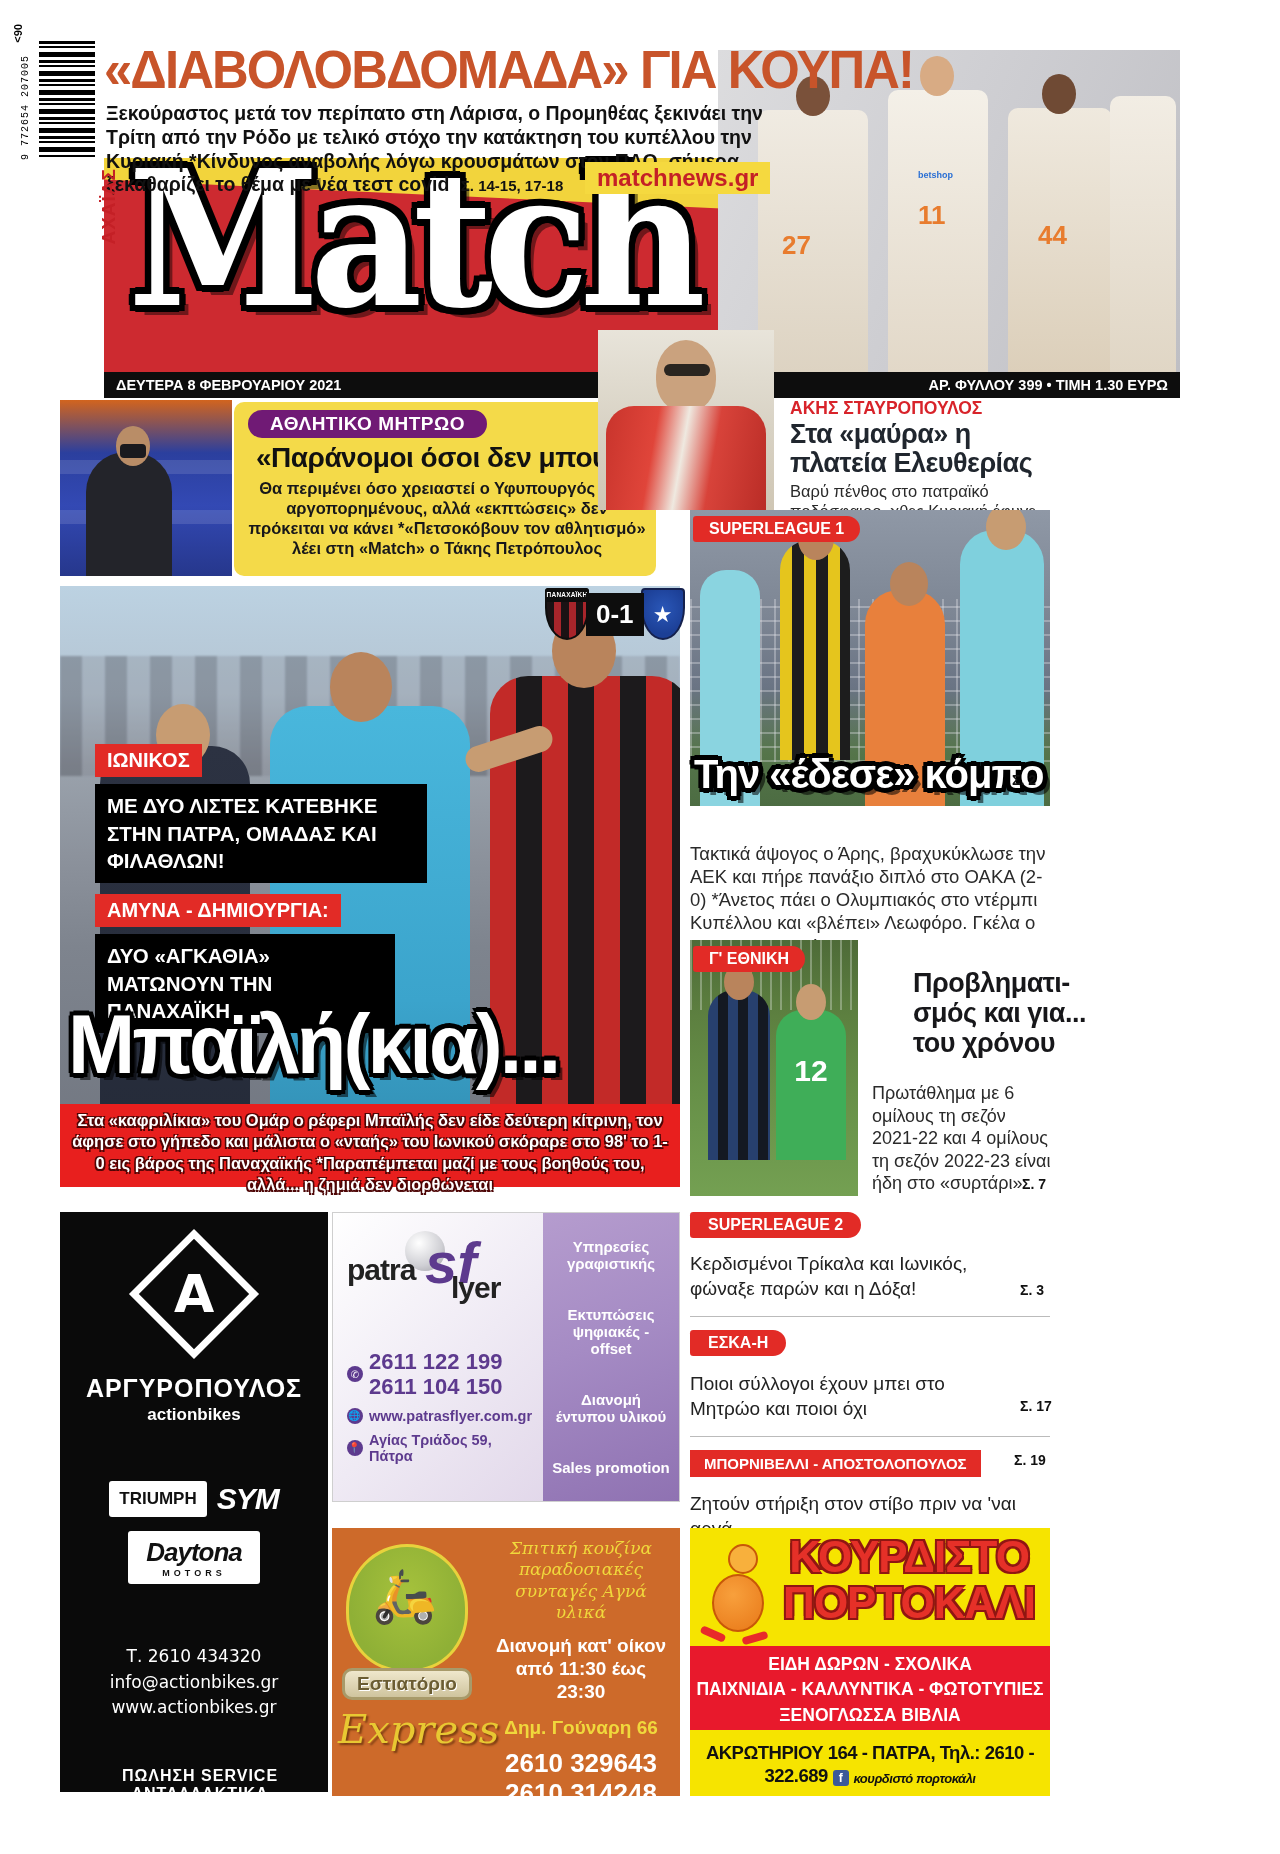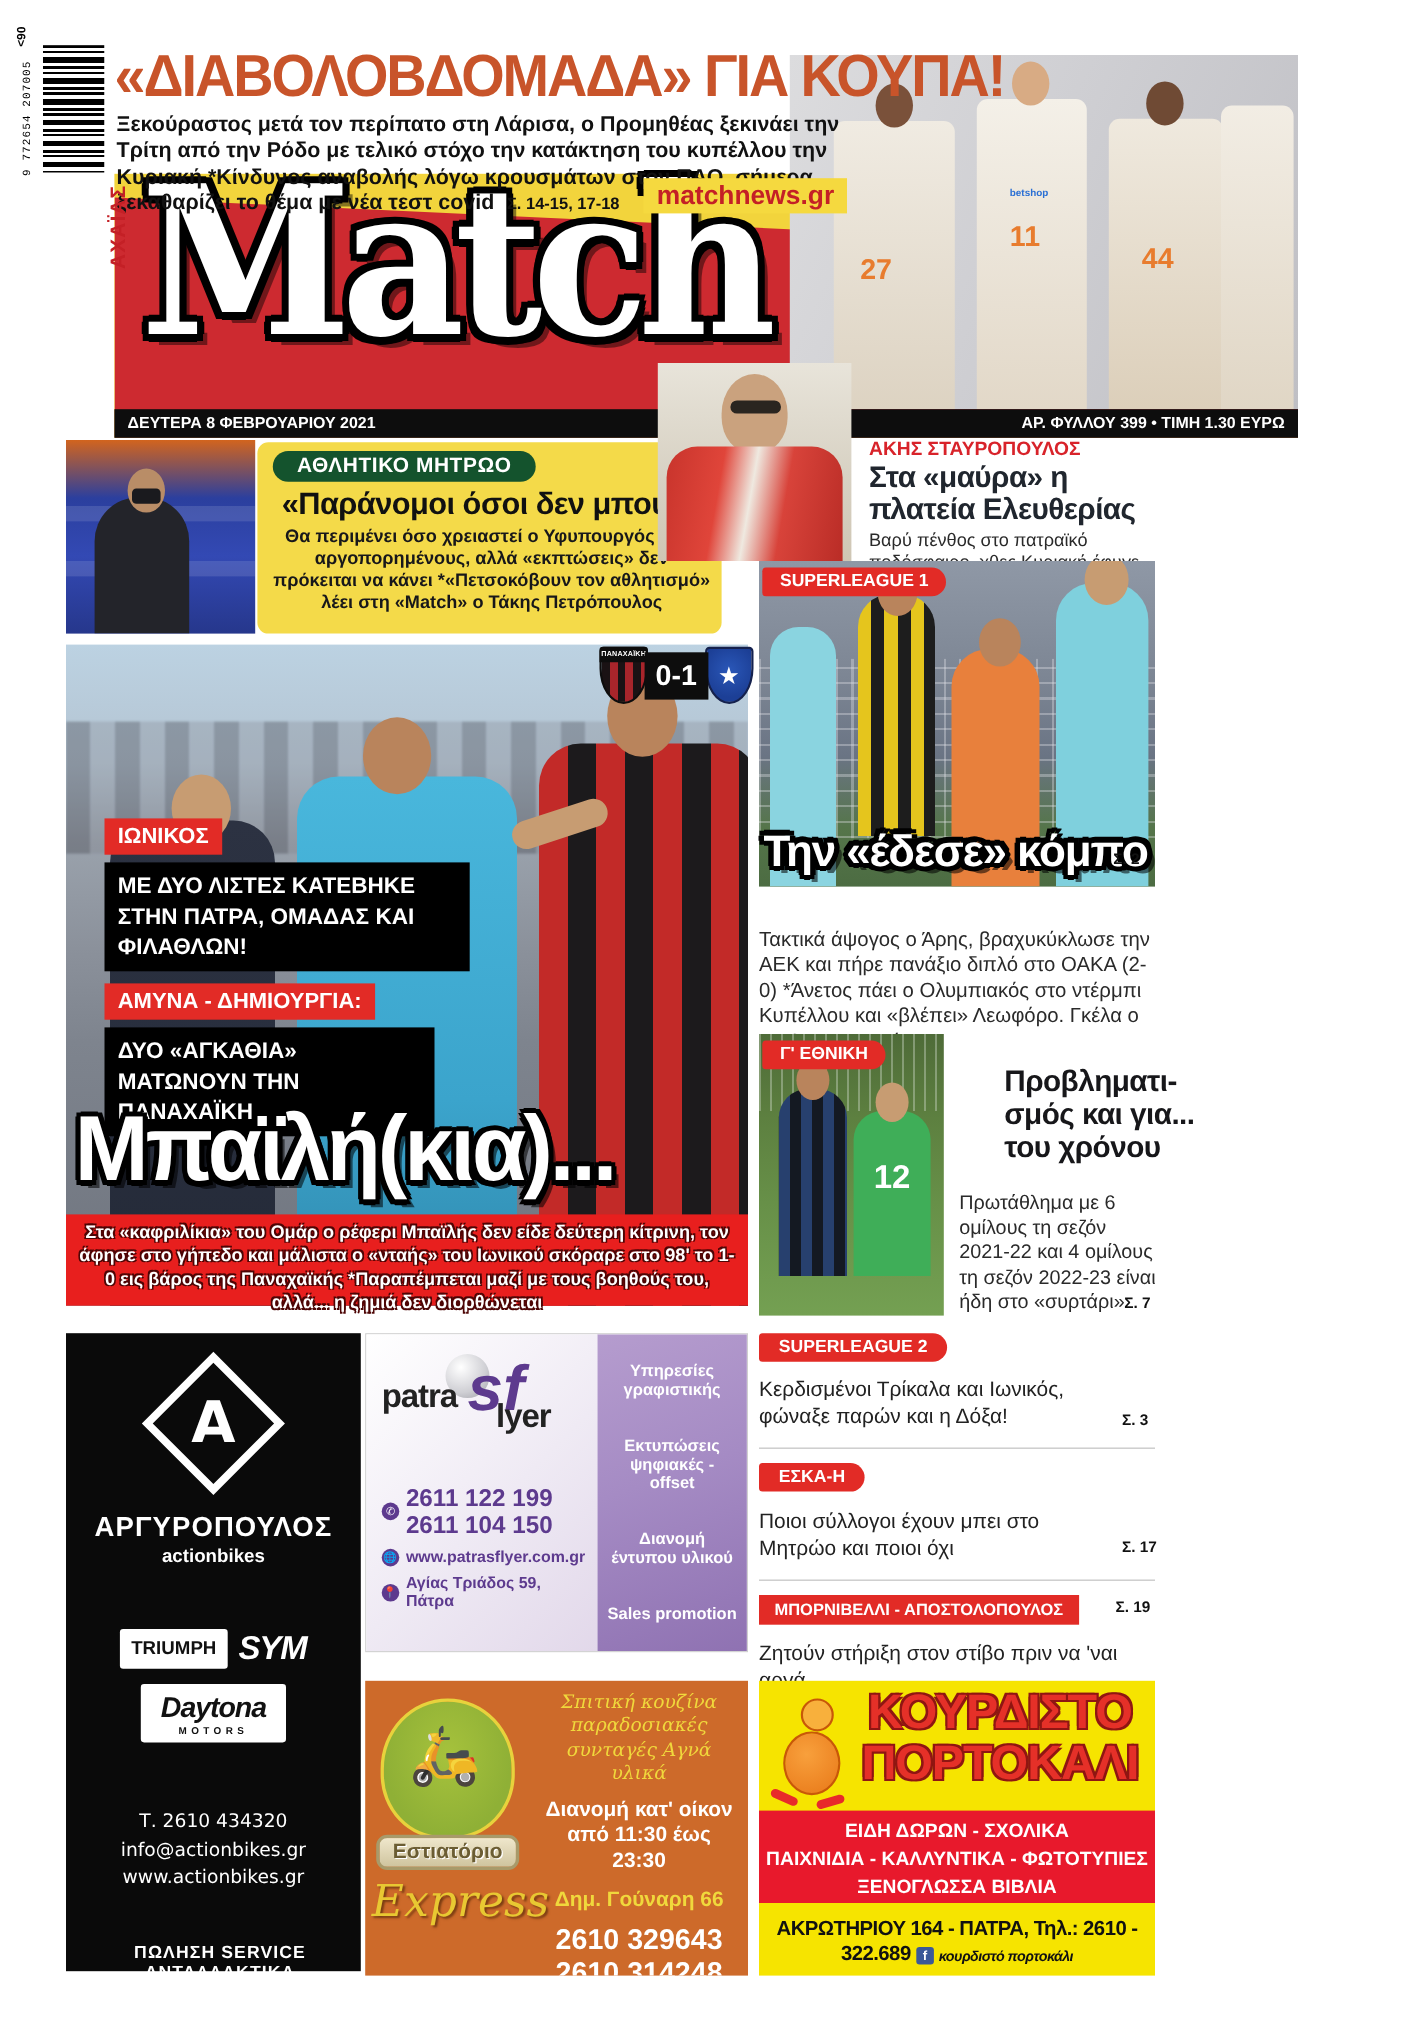--- a/index.html
+++ b/index.html
@@ -53,21 +53,21 @@
 
   
   .mask-photo { left:60px; top:400px; width:172px; height:176px; overflow:hidden;
       background:linear-gradient(180deg,#d2641e 0%,#2b3f9e 30%,#3349b4 60%,#26378c 100%); }
   .mask-seat { position:absolute; width:100%; height:14px; background:rgba(255,255,255,.12); }
   .mask-man { position:absolute; left:26px; top:52px; width:86px; height:124px; border-radius:40px 40px 0 0; background:#23242a; }
   .mask-head { position:absolute; left:56px; top:26px; width:34px; height:40px; border-radius:50%; background:#b98d67; }
   .mask-mask { position:absolute; left:60px; top:44px; width:26px; height:14px; border-radius:4px; background:#1a1a1e; }
 
   .yellow-box { left:234px; top:402px; width:422px; height:174px; background:#f4da49; border-radius:10px; z-index:2; padding:8px 10px 6px 14px; }
-  .yb-tag { display:inline-block; background:#14532d; color:#fff; font-weight:bold; font-size:19px; letter-spacing:.5px; padding:3px 22px; border-radius:16px; }
+  .yb-tag { display:inline-block; background:#701a75; color:#fff; font-weight:bold; font-size:19px; letter-spacing:.5px; padding:3px 22px; border-radius:16px; }
   .yb-head { text-align:center; font-size:28px; font-weight:bold; color:#111; margin-top:4px; letter-spacing:-.5px; }
   .yb-body { text-align:center; font-size:16.5px; font-weight:bold; color:#17171a; line-height:1.22; margin-top:4px; }
   .yb-pages { left:668px; top:408px; font-size:15px; font-weight:bold; color:#111; z-index:2; }
 
   
   .stv-tag { left:790px; top:398px; width:260px; color:#d8232a; font-weight:bold; font-size:17.5px; }
   .stv-head { left:790px; top:420px; width:270px; font-size:27px; font-weight:bold; color:#20262e; line-height:1.08; letter-spacing:-.5px; }
   .stv-body { left:790px; top:482px; width:268px; font-size:16.5px; color:#2a2a2a; line-height:1.2; }
   .stv-page { left:1022px; top:568px; font-size:14px; font-weight:bold; color:#111; }
 

